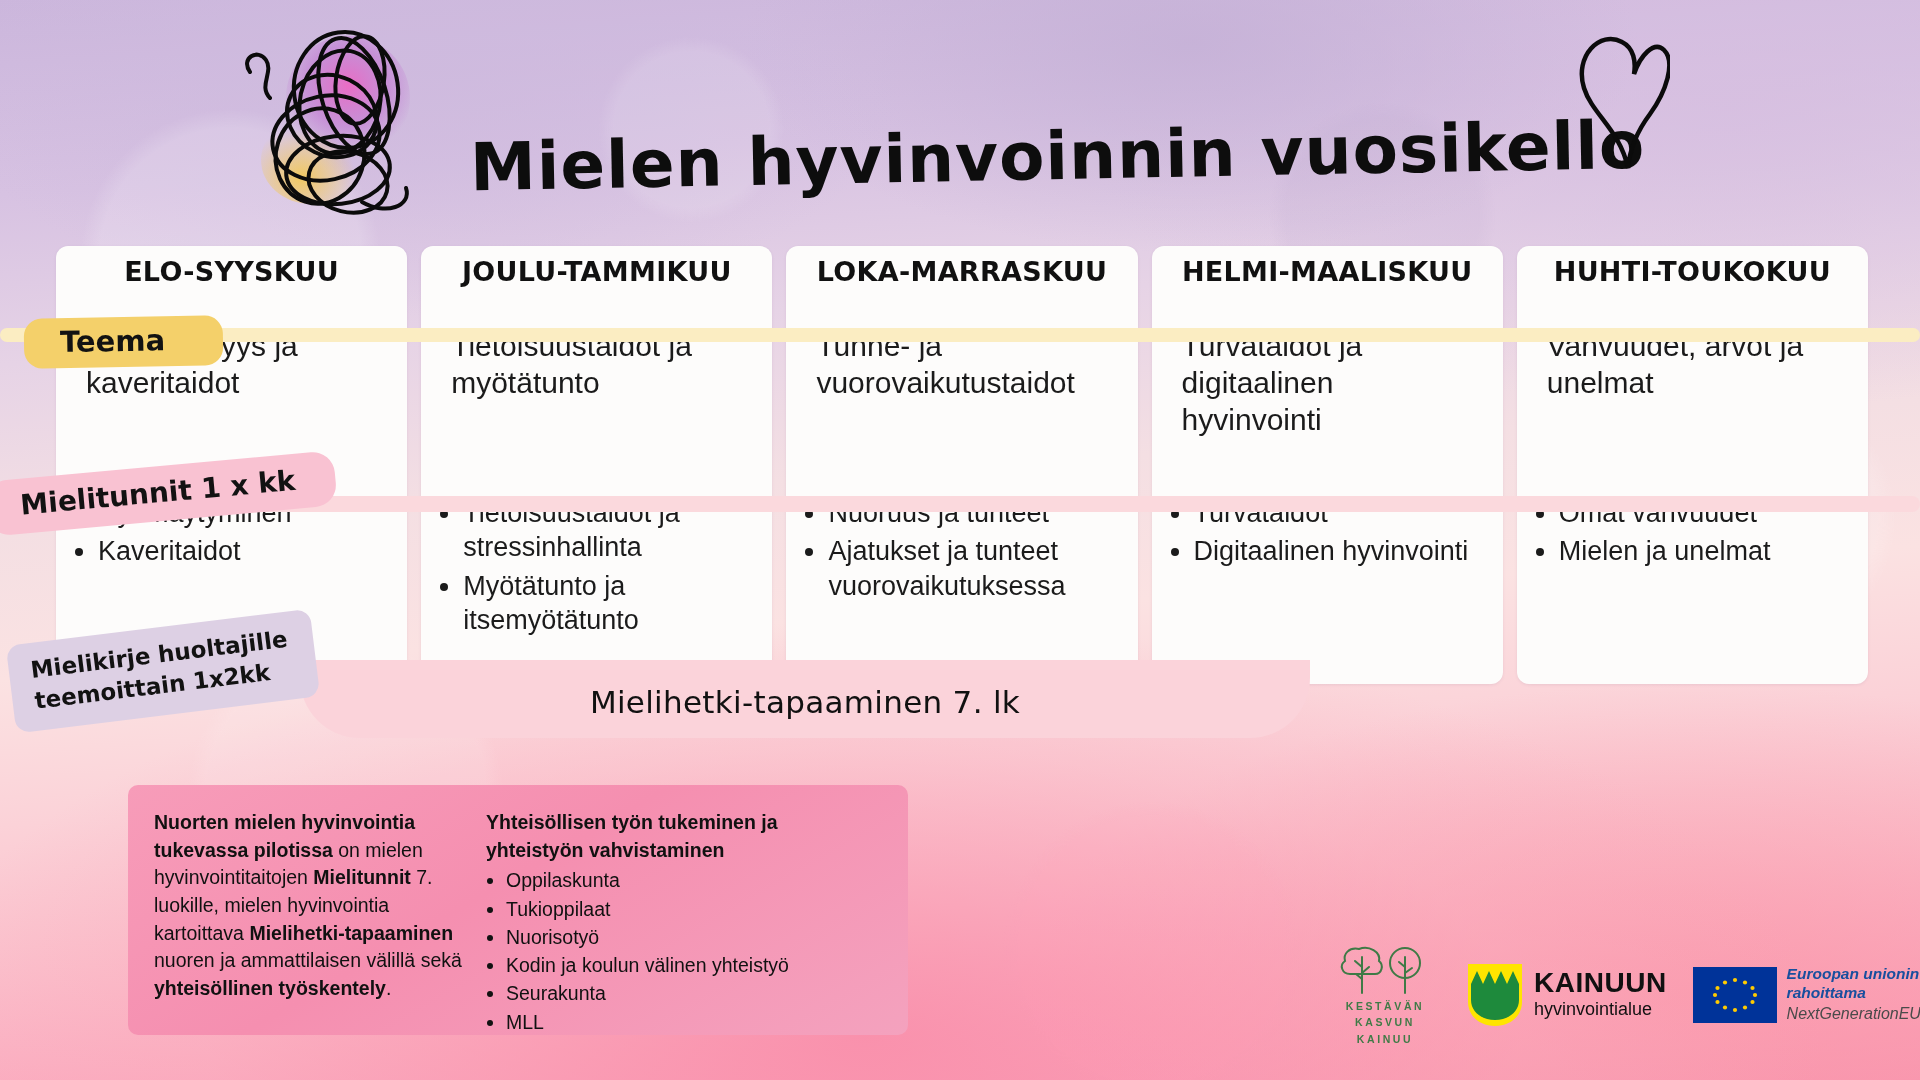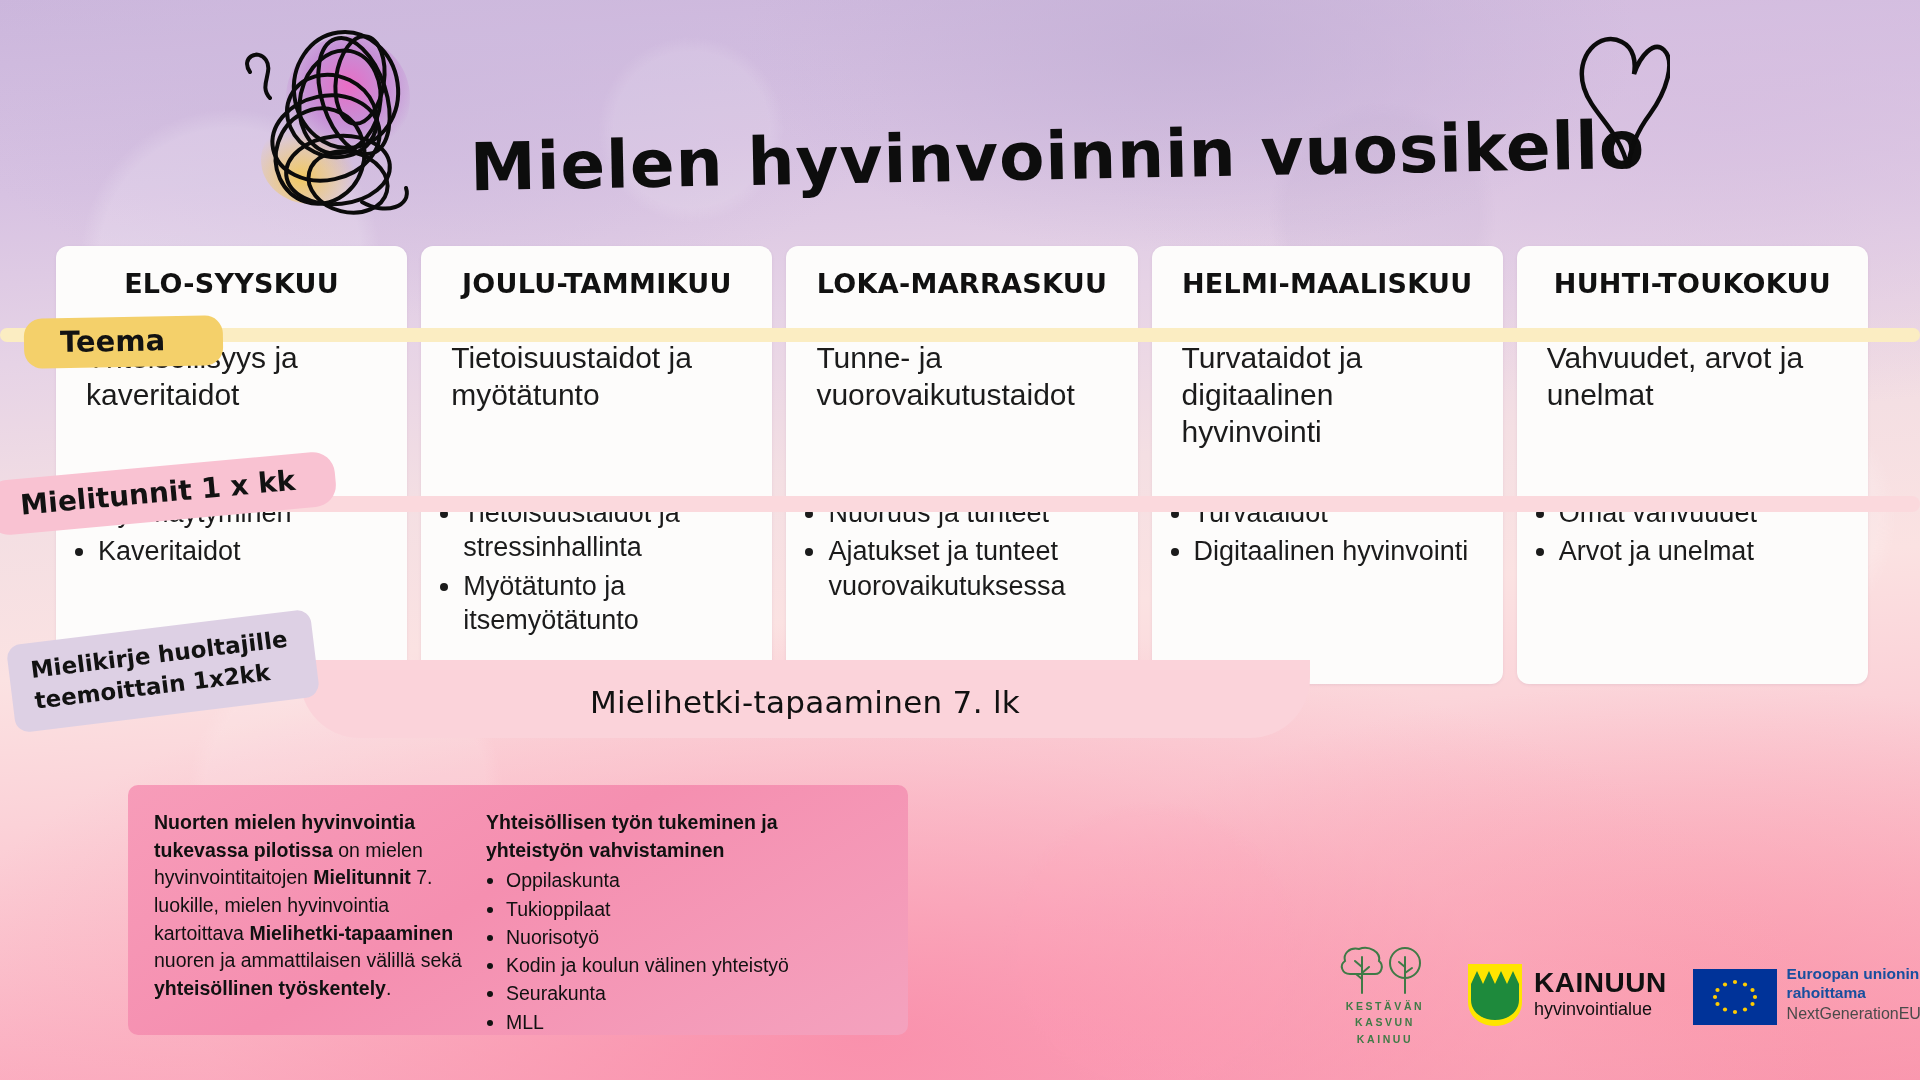--- a/index.html
+++ b/index.html
@@ -35,21 +35,21 @@
   }
   .heart{position:absolute;left:1570px;top:22px;width:100px;height:150px;}
 
   
   .cards{position:absolute;left:56px;top:246px;width:1812px;height:438px;
          display:grid;grid-template-columns:repeat(5,1fr);gap:14px;}
   .card{background:#fdfcfb;border-radius:12px;position:relative;box-shadow:0 1px 3px rgba(120,90,130,.12);}
   .card-title{
     font-family:"DejaVu Sans", sans-serif;font-weight:700;
     font-size:27px;letter-spacing:.3px;color:#111;
-    text-align:center;padding-top:22px;white-space:nowrap;
+    text-align:center;padding-top:10px;white-space:nowrap;
   }
   .card-theme{
     font-size:30px;line-height:1.24;color:#1b1b1b;
     padding:40px 24px 0 30px;font-weight:400;
   }
   .card-list{position:absolute;left:0;right:0;top:250px;padding:0 18px 0 42px;}
   .card-list li{font-size:27px;line-height:1.27;color:#1b1b1b;margin-bottom:4px;}
 
   
   .band-yellow{position:absolute;left:0;top:328px;width:1920px;height:14px;
@@ -87,21 +87,21 @@
 
   
   .logos{position:absolute;left:1330px;top:940px;height:110px;
          display:flex;align-items:center;gap:26px;}
   .logo-kk{display:flex;flex-direction:column;align-items:center;width:110px;}
   .logo-kk .kk-text{font-size:10.5px;font-weight:700;letter-spacing:2.6px;
        color:#3f7a46;line-height:1.55;text-align:center;margin-top:3px;}
   .logo-kainuu{display:flex;align-items:center;gap:10px;}
   .kainuu-words .w1{font-size:28px;font-weight:700;letter-spacing:.5px;color:#111;line-height:1;}
   .kainuu-words .w2{font-size:18px;color:#111;line-height:1.2;margin-top:2px;}
-  .logo-eu{display:flex;align-items:flex-end;gap:10px;}
+  .logo-eu{display:flex;align-items:center;gap:10px;font-style:italic;}
   .eu-words .e1{font-size:15.5px;font-weight:700;color:#184f9e;line-height:1.2;}
   .eu-words .e2{font-size:16px;color:#4a4a4a;line-height:1.3;margin-top:2px;}
 </style>
 </head>
 <body>
 
 <div class="noise"></div>
 
 <div class="header">
 
@@ -178,21 +178,21 @@
       <li>Turvataidot</li>
       <li>Digitaalinen hyvinvointi</li>
     </ul>
   </div>
 
   <div class="card">
     <div class="card-title">HUHTI-TOUKOKUU</div>
     <div class="card-theme">Vahvuudet, arvot ja unelmat</div>
     <ul class="card-list">
       <li>Omat vahvuudet</li>
-      <li>Arvot ja unelmat</li>
+      <li>Mielen ja unelmat</li>
     </ul>
   </div>
 </div>
 
 <div class="band-yellow"></div>
 <div class="band-pink"></div>
 
 <div class="badge badge-teema">Teema</div>
 <div class="badge badge-mielit">Mielitunnit 1 x kk</div>
 <div class="badge badge-kirje">

